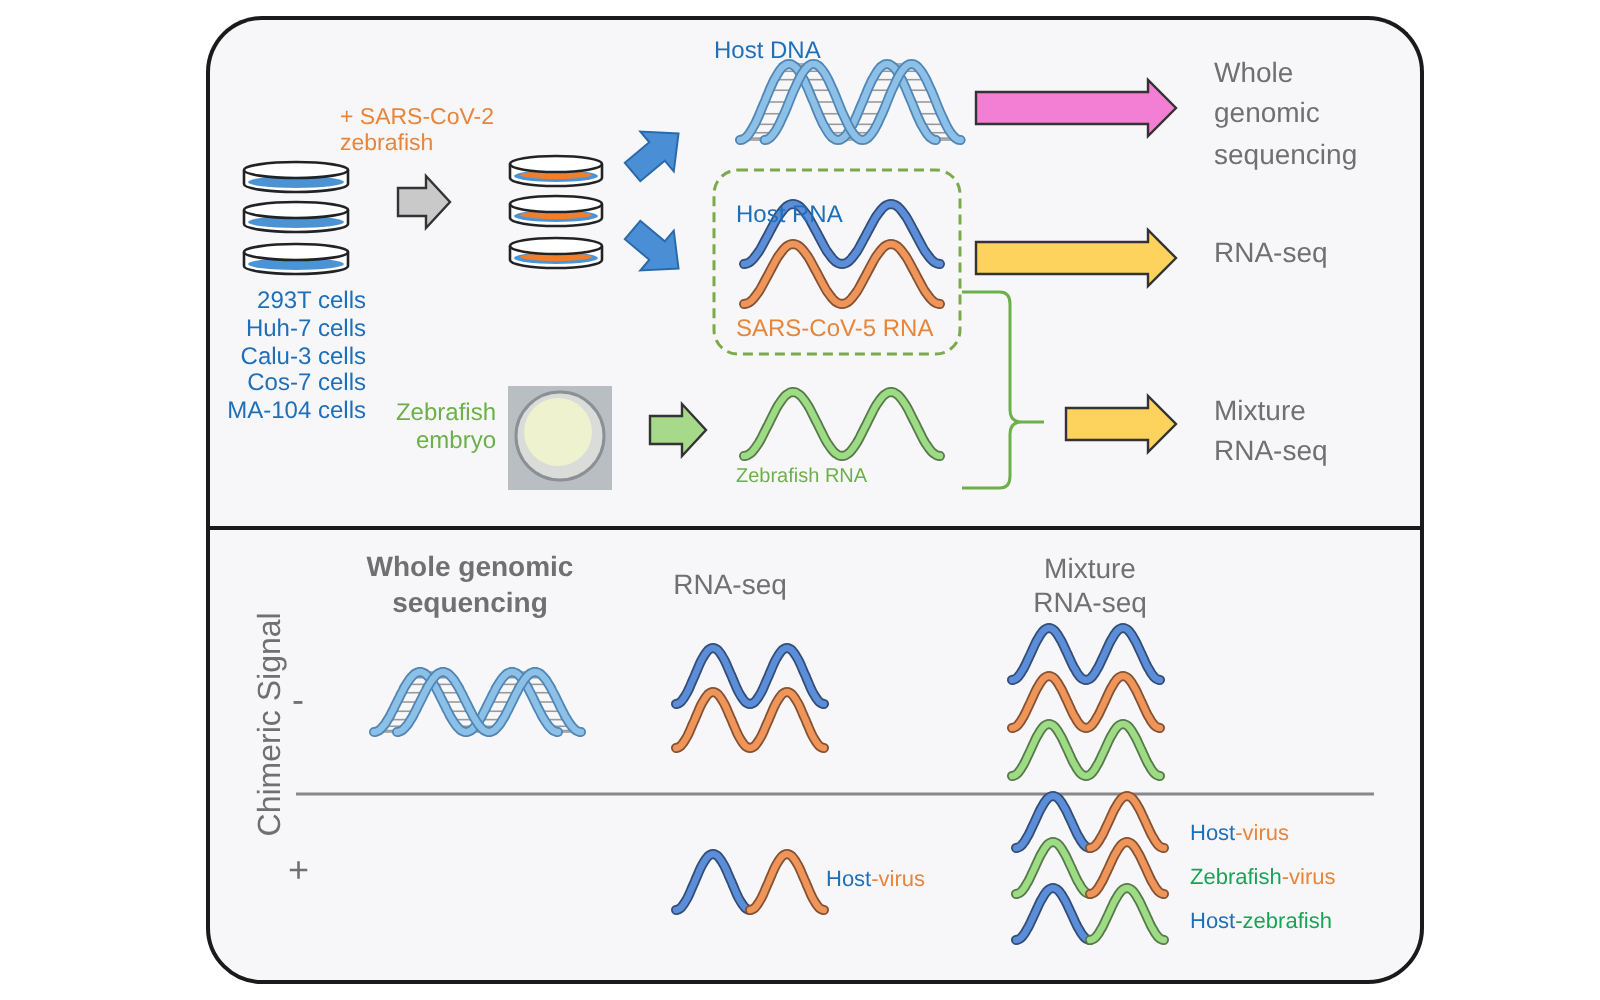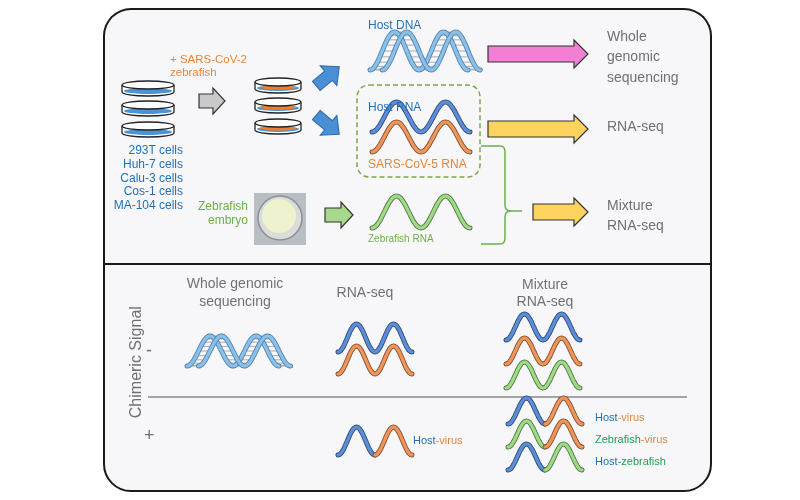--- a/index.html
+++ b/index.html
@@ -226,35 +226,35 @@
         <path d="M508.0,470.0 L508.6,469.9 L509.2,469.7 L509.9,469.4 L510.5,468.9 L511.1,468.3 L511.7,467.5 L512.3,466.7 L512.9,465.7 L513.5,464.6 L514.2,463.5 L514.8,462.3 L515.4,461.0 L516.0,459.7 L516.6,458.4 L517.3,457.0 L517.9,455.6 L518.5,454.3 L519.1,453.0 L519.7,451.7 L520.3,450.5 L521.0,449.4 L521.6,448.3 L522.2,447.3 L522.8,446.5 L523.4,445.7 L524.0,445.1 L524.6,444.6 L525.3,444.3 L525.9,444.1 L526.5,444.0 L527.1,444.1 L527.7,444.3 L528.4,444.6 L529.0,445.1 L529.6,445.7 L530.2,446.5 L530.8,447.3 L531.4,448.3 L532.0,449.4 L532.7,450.5 L533.3,451.7 L533.9,453.0 L534.5,454.3 L535.1,455.6 L535.8,457.0 L536.4,458.4 L537.0,459.7 L537.6,461.0 L538.2,462.3 L538.8,463.5 L539.5,464.6 L540.1,465.7 L540.7,466.7 L541.3,467.5 L541.9,468.3 L542.5,468.9 L543.1,469.4 L543.8,469.7 L544.4,469.9 L545.0,470.0" fill="none" stroke="#5b8dd9" stroke-width="3.2" stroke-linecap="round"></path>
         <path d="M545.0,470.0 L545.6,469.9 L546.2,469.7 L546.9,469.4 L547.5,468.9 L548.1,468.3 L548.7,467.5 L549.3,466.7 L549.9,465.7 L550.5,464.6 L551.2,463.5 L551.8,462.3 L552.4,461.0 L553.0,459.7 L553.6,458.4 L554.3,457.0 L554.9,455.6 L555.5,454.3 L556.1,453.0 L556.7,451.7 L557.3,450.5 L558.0,449.4 L558.6,448.3 L559.2,447.3 L559.8,446.5 L560.4,445.7 L561.0,445.1 L561.6,444.6 L562.3,444.3 L562.9,444.1 L563.5,444.0 L564.1,444.1 L564.7,444.3 L565.4,444.6 L566.0,445.1 L566.6,445.7 L567.2,446.5 L567.8,447.3 L568.4,448.3 L569.0,449.4 L569.7,450.5 L570.3,451.7 L570.9,453.0 L571.5,454.3 L572.1,455.6 L572.8,457.0 L573.4,458.4 L574.0,459.7 L574.6,461.0 L575.2,462.3 L575.8,463.5 L576.5,464.6 L577.1,465.7 L577.7,466.7 L578.3,467.5 L578.9,468.3 L579.5,468.9 L580.1,469.4 L580.8,469.7 L581.4,469.9 L582.0,470.0" fill="none" stroke="#567949" stroke-width="5" stroke-linecap="round"></path>
         <path d="M545.0,470.0 L545.6,469.9 L546.2,469.7 L546.9,469.4 L547.5,468.9 L548.1,468.3 L548.7,467.5 L549.3,466.7 L549.9,465.7 L550.5,464.6 L551.2,463.5 L551.8,462.3 L552.4,461.0 L553.0,459.7 L553.6,458.4 L554.3,457.0 L554.9,455.6 L555.5,454.3 L556.1,453.0 L556.7,451.7 L557.3,450.5 L558.0,449.4 L558.6,448.3 L559.2,447.3 L559.8,446.5 L560.4,445.7 L561.0,445.1 L561.6,444.6 L562.3,444.3 L562.9,444.1 L563.5,444.0 L564.1,444.1 L564.7,444.3 L565.4,444.6 L566.0,445.1 L566.6,445.7 L567.2,446.5 L567.8,447.3 L568.4,448.3 L569.0,449.4 L569.7,450.5 L570.3,451.7 L570.9,453.0 L571.5,454.3 L572.1,455.6 L572.8,457.0 L573.4,458.4 L574.0,459.7 L574.6,461.0 L575.2,462.3 L575.8,463.5 L576.5,464.6 L577.1,465.7 L577.7,466.7 L578.3,467.5 L578.9,468.3 L579.5,468.9 L580.1,469.4 L580.8,469.7 L581.4,469.9 L582.0,470.0" fill="none" stroke="#9ddc84" stroke-width="3.2" stroke-linecap="round"></path>
       </g>
     </svg>
 
   <div class="txt blue" style="left:113px;top:144px;font-size:12px;text-align:right;width:70px;">
     <div>293T cells</div>
     <div>Huh-7 cells</div>
     <div>Calu-3 cells</div>
-    <div>Cos-1 cells</div>
+    <div>Cos-7 cells</div>
     <div>MA-104 cells</div>
   </div>
 
   <div class="txt orange" style="left:170px;top:53px;font-size:11.5px;text-align:left;width:100px;">
     <div>+ SARS-CoV-2</div>
     <div>zebrafish</div>
   </div>
 
   <div class="txt green" style="left:188px;top:200px;font-size:12px;text-align:right;width:60px;">
     <div>Zebrafish</div>
     <div>embryo</div>
   </div>
 
-  <div class="txt blue" style="left:368px;top:19px;font-size:12px;">Host DNA</div>
+  <div class="txt blue" style="left:357px;top:19px;font-size:12px;">Host DNA</div>
   <div class="txt blue" style="left:368px;top:89px;font-size:12px;margin-top:12px;">Host RNA</div>
   <div class="txt orange" style="left:368px;top:158px;font-size:12px;">SARS-CoV-5 RNA</div>
   <div class="txt green" style="left:368px;top:233px;font-size:10px;">Zebrafish RNA</div>
 
   <div class="txt gray" style="left:607px;top:26px;font-size:14px;line-height:1.45;">
     <div>Whole</div>
     <div>genomic</div>
     <div>sequencing</div>
   </div>
   <div class="txt gray" style="left:607px;top:118px;font-size:14px;">
@@ -262,21 +262,21 @@
   </div>
   <div class="txt gray" style="left:607px;top:195px;font-size:14px;line-height:1.45;">
     <div>Mixture</div>
     <div>RNA-seq</div>
   </div>
 
   <div class="txt gray" style="left:86px;top:359px;font-size:16px;transform:rotate(-90deg);transform-origin:center;width:100px;text-align:center;">Chimeric Signal</div>
   <div class="txt gray" style="left:146px;top:340px;font-size:18px;">-</div>
   <div class="txt gray" style="left:144px;top:425px;font-size:18px;">+</div>
 
-  <div class="txt gray" style="left:170px;top:274px;font-size:14px;text-align:center;width:130px;line-height:1.3;">
+  <div class="txt gray" style="left:170px;top:274px;font-size:14px;text-align:center;width:130px;line-height:1.3;font-weight:bold;">
     <div>Whole genomic</div>
     <div>sequencing</div>
   </div>
   <div class="txt gray" style="left:330px;top:284px;font-size:14px;text-align:center;width:70px;">
     <div>RNA-seq</div>
   </div>
   <div class="txt gray" style="left:510px;top:276px;font-size:14px;text-align:center;width:70px;line-height:1.2;">
     <div>Mixture</div>
     <div>RNA-seq</div>
   </div>

